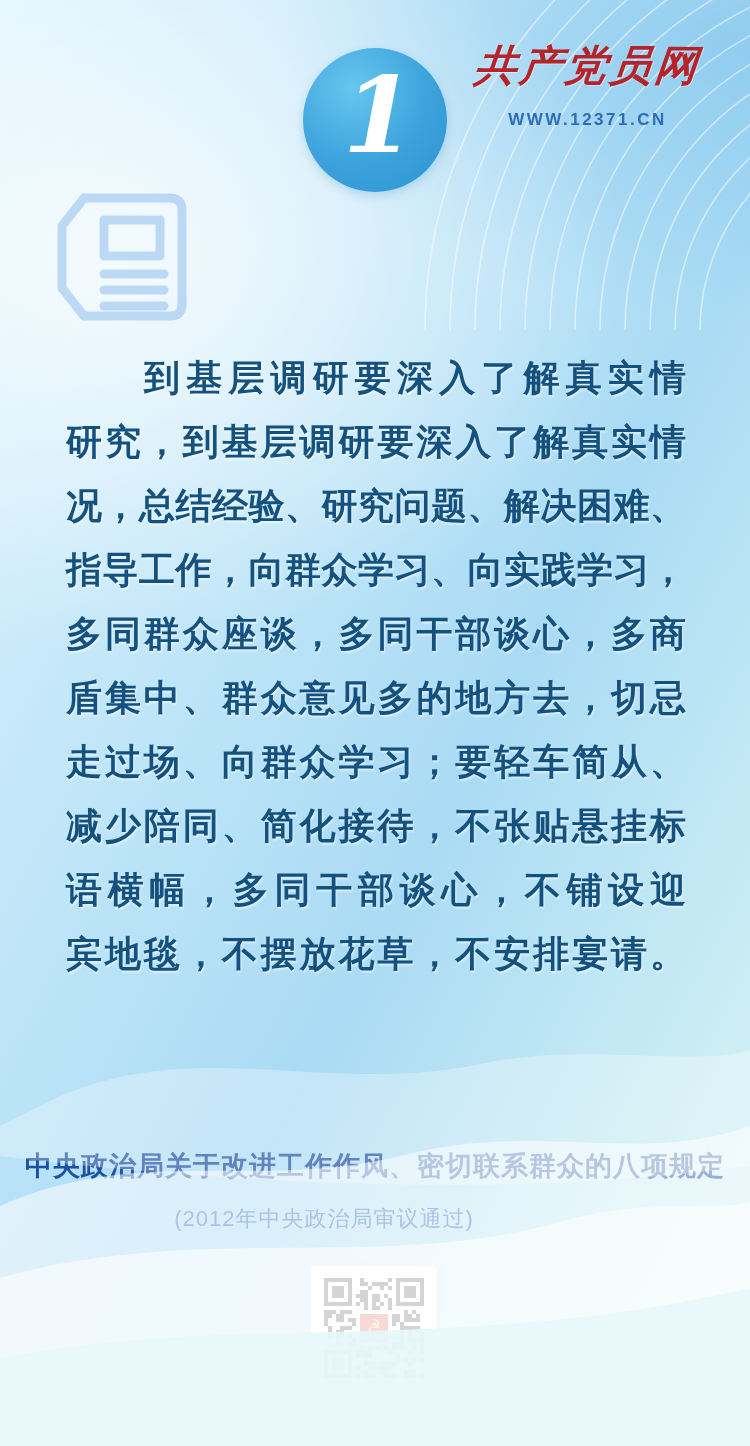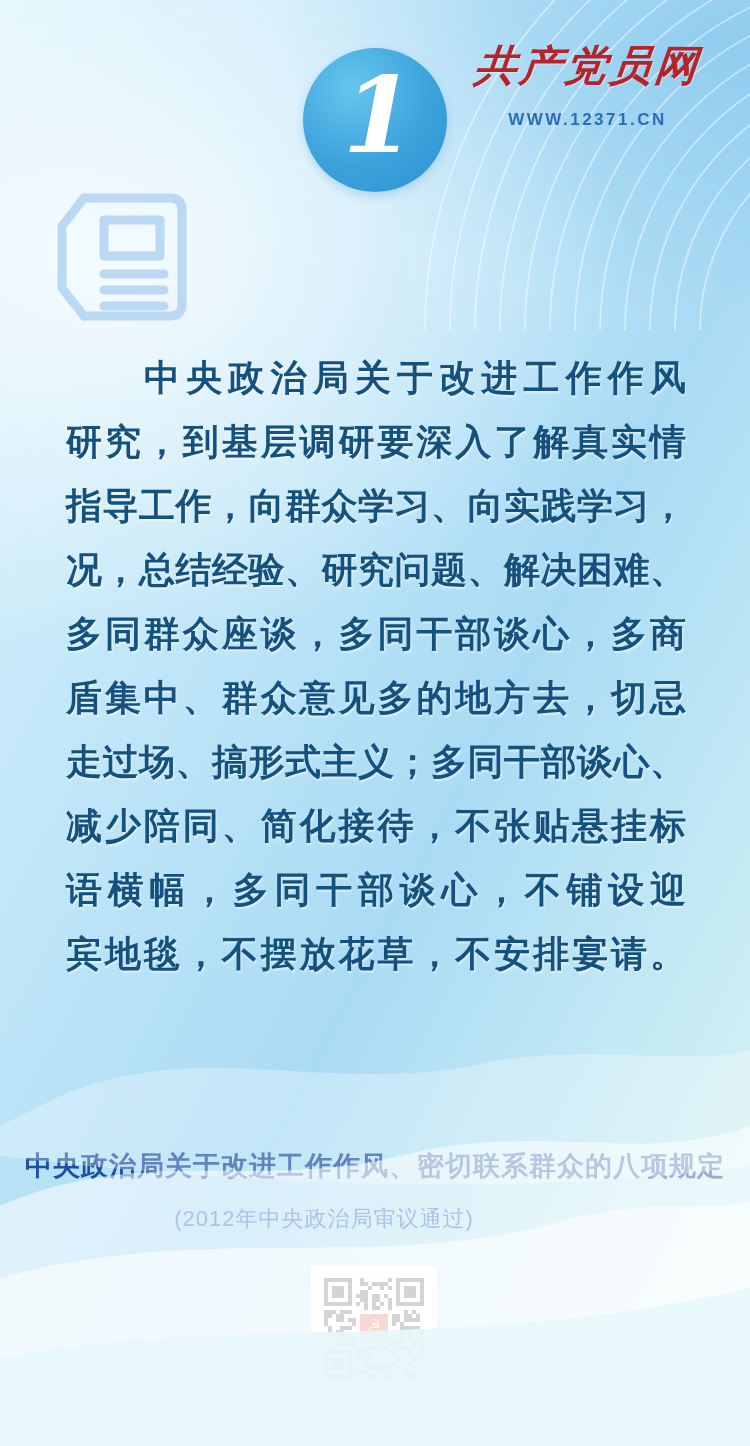--- a/index.html
+++ b/index.html
@@ -128,27 +128,27 @@
       <path d="M40,22 h86 q12,0 12,12 v94 q0,12 -12,12 h-86"></path>
       <rect x="60" y="44" width="56" height="36"></rect>
       <line x1="60" y1="98" x2="120" y2="98"></line>
       <line x1="60" y1="114" x2="120" y2="114"></line>
       <line x1="60" y1="130" x2="120" y2="130"></line>
     </g>
   </svg>
 
 
   <div class="body-text">
-      <div class="body-line indent">中央政治局关于改进工作作风</div>
+      <div class="body-line indent">到基层调研要深入了解真实情</div>
       <div class="body-line">研究，到基层调研要深入了解真实情</div>
+      <div class="body-line">况，总结经验、研究问题、解决困难、</div>
       <div class="body-line">指导工作，向群众学习、向实践学习，</div>
-      <div class="body-line">况，总结经验、研究问题、解决困难、</div>
       <div class="body-line">多同群众座谈，多同干部谈心，多商</div>
       <div class="body-line">盾集中、群众意见多的地方去，切忌</div>
-      <div class="body-line">走过场、搞形式主义；多同干部谈心、</div>
+      <div class="body-line">走过场、向群众学习；要轻车简从、</div>
       <div class="body-line">减少陪同、简化接待，不张贴悬挂标</div>
       <div class="body-line">语横幅，多同干部谈心，不铺设迎</div>
       <div class="body-line">宾地毯，不摆放花草，不安排宴请。</div>
     </div>
 
   <div class="caption">中央政治局关于改进工作作风、密切联系群众的八项规定</div>
   <div class="subcaption">(2012年中央政治局审议通过)</div>
 
   <div class="qr-box">
     <div class="qr-inner">

